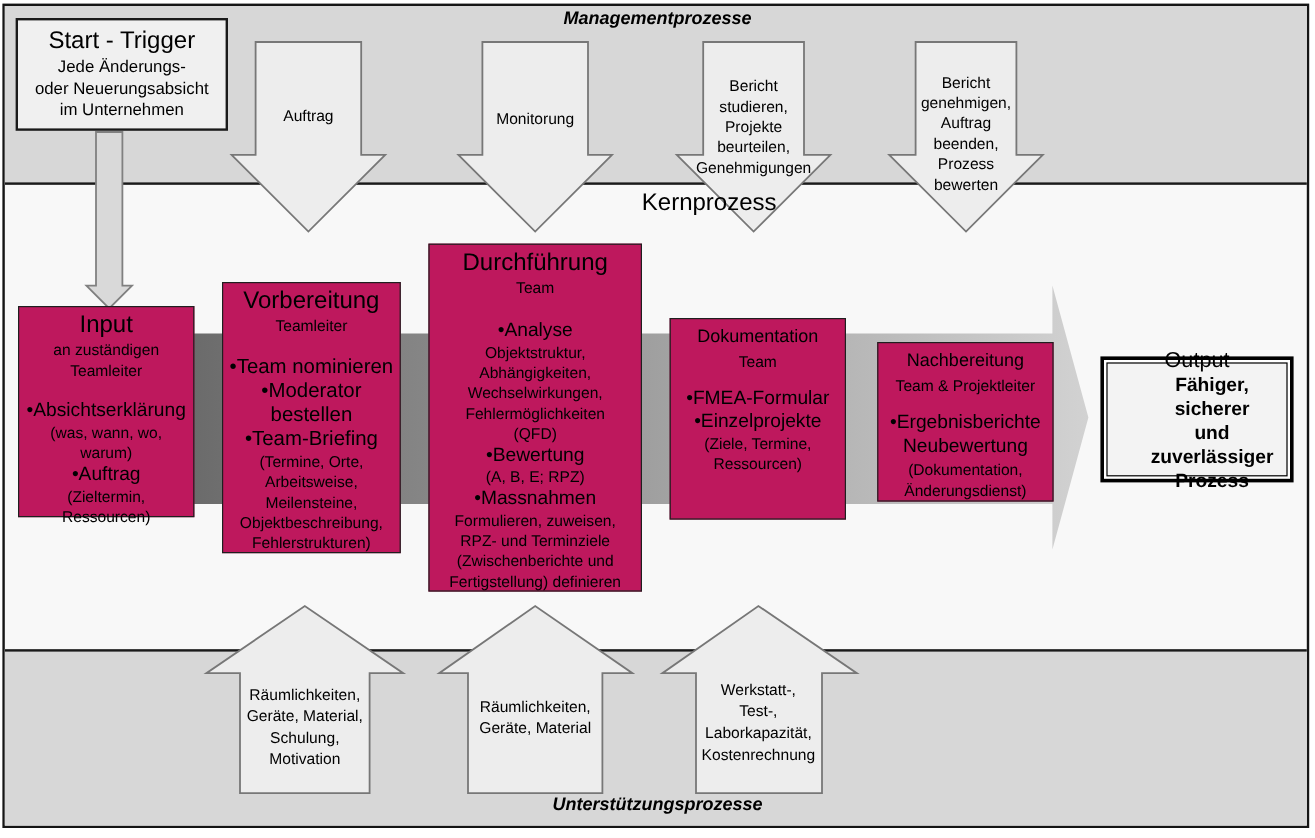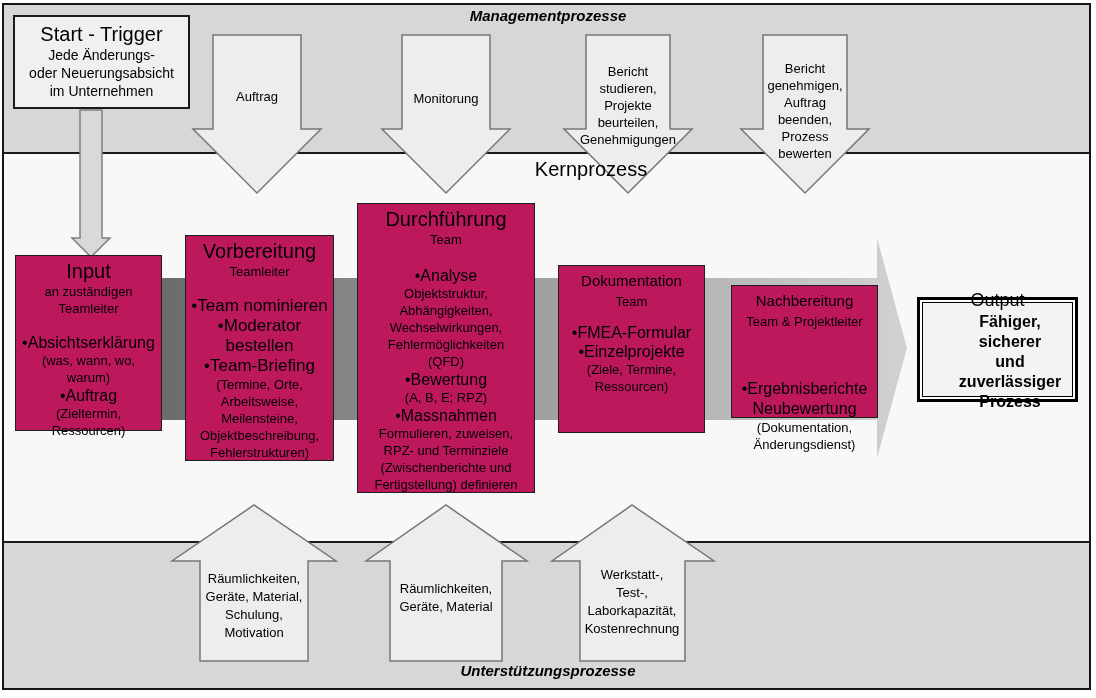--- a/index.html
+++ b/index.html
@@ -23,21 +23,21 @@
   
   .arrow-layer{position:absolute;left:0;top:0;z-index:1;pointer-events:none;}
   
   .box{position:absolute;background:#be185d;border:1px solid #1f1f1f;
        text-align:center;z-index:2;box-sizing:border-box;}
   .t-title{font-size:20px;line-height:24px;padding-top:3px;}
   .t-title.sm{font-size:15px;text-align:center;}
   .t-sub{font-size:13px;line-height:17px;white-space:pre-line;}
   .t-bullet{font-size:16px;line-height:19px;white-space:pre-line;}
   .t-bullet.big{font-size:17px;line-height:20px;}
-  .t-bullet.two{line-height:20px;margin-top:36px;}
+  .t-bullet.two{line-height:20px;}
   .gap-sm{height:13px;}.gap-md{height:16px;}.gap-lg{height:18px;}
   
   .start-box{position:absolute;left:13px;top:15px;width:177px;height:94px;
      background:#f0f0f0;border:2px solid #1a1a1a;text-align:center;z-index:2;box-sizing:border-box;}
   .start-box .t-title{padding-top:5px;}
   .start-box .t-sub{font-size:14px;line-height:18px;}
   
   .output-outer{position:absolute;left:917px;top:297px;width:161px;height:105px;
      border:3px solid #000;background:#ffffff;padding:2px;z-index:2;box-sizing:border-box;}
   .output-inner{width:100%;height:100%;border:1px solid #000;background:#f3f3f3;

